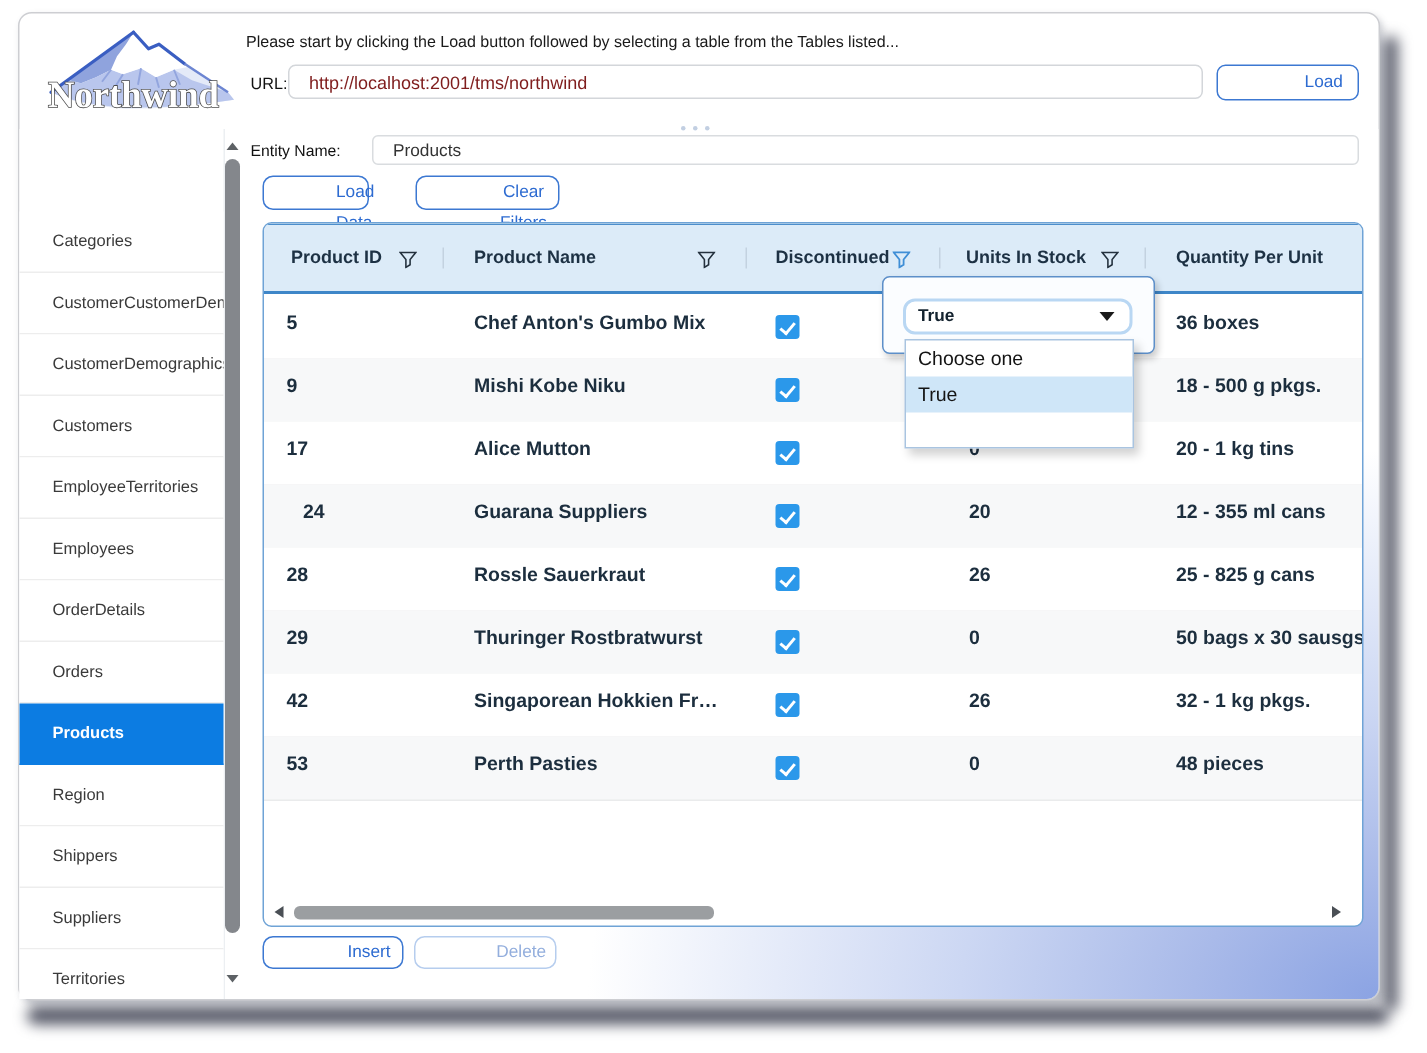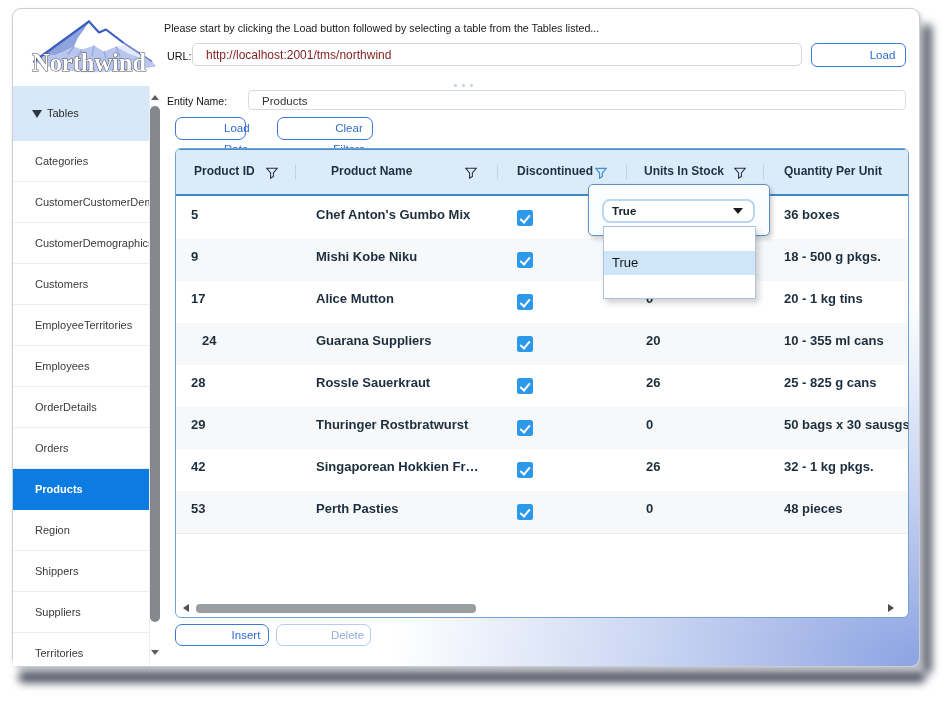--- a/index.html
+++ b/index.html
@@ -92,24 +92,20 @@
     </g>
     <text x="6" y="61" font-family="Liberation Serif,serif" font-weight="bold" font-size="25" textLength="114" lengthAdjust="spacingAndGlyphs" fill="#ffffff" stroke="#4d4d4d" stroke-width="1.05" paint-order="stroke">Northwind</text>
   </svg>
 
   <div id="instr" class="abs">Please start by clicking the Load button followed by selecting a table from the Tables listed...</div>
   <div id="urllabel" class="abs">URL:</div>
   <div id="urlbox" class="abs">http://localhost:2001/tms/northwind</div>
   <div id="loadbtn" class="abs btn">Load</div>
 
   <div id="sidebar" class="abs"></div>
-  <div id="tabhead" class="abs">
-      <span class="tri"></span>
-      <span class="txt">Tables</span>
-    </div>
   <div class="abs sitem" style="top:141px;">Categories</div>
   <div class="abs sitem" style="top:182px;">CustomerCustomerDem</div>
   <div class="abs sitem" style="top:223px;">CustomerDemographics</div>
   <div class="abs sitem" style="top:264px;">Customers</div>
   <div class="abs sitem" style="top:305px;">EmployeeTerritories</div>
   <div class="abs sitem" style="top:346px;">Employees</div>
   <div class="abs sitem" style="top:387px;">OrderDetails</div>
   <div class="abs sitem" style="top:428px;">Orders</div>
   <div class="abs sitem sel" style="top:469px;">Products</div>
   <div class="abs sitem" style="top:510px;">Region</div>
@@ -129,21 +125,21 @@
   <div id="clearf" class="abs btn">Clear Filters</div>
 
   <div id="tbl" class="abs">
     <div id="thead" class="abs"></div>
     <div class="abs" style="left:0;top:0;width:730px;height:1px;background:#4c8ecb;"></div>
     <div class="abs hlbl" style="left:18px;">Product ID</div>
     <svg class="abs funnel" style="left:90px;" viewBox="0 0 12 12">
         <path d="M0.8,1.3 L11.2,1.3 L7.4,6 L7.4,9.5 L4.6,11.2 L4.6,6 Z" fill="none" stroke="#24313e" stroke-width="1.05" stroke-linejoin="miter"></path>
       </svg>
     <div class="abs vsep" style="left:119px;"></div>
-    <div class="abs hlbl" style="left:155px;text-align:right;">Product Name</div>
+    <div class="abs hlbl" style="left:140px;text-align:right;">Product Name</div>
     <svg class="abs funnel" style="left:289px;" viewBox="0 0 12 12">
         <path d="M0.8,1.3 L11.2,1.3 L7.4,6 L7.4,9.5 L4.6,11.2 L4.6,6 Z" fill="none" stroke="#24313e" stroke-width="1.05" stroke-linejoin="miter"></path>
       </svg>
     <div class="abs vsep" style="left:321px;"></div>
     <div class="abs hlbl" style="left:341px;">Discontinued</div>
     <svg class="abs funnel" style="left:419px;" viewBox="0 0 12 12">
         <path d="M0.8,1.3 L11.2,1.3 L7.4,6 L7.4,9.5 L4.6,11.2 L4.6,6 Z" fill="none" stroke="#3f8ed6" stroke-width="1.2" stroke-linejoin="miter"></path>
       </svg>
     <div class="abs vsep" style="left:450px;"></div>
     <div class="abs hlbl" style="left:468px;">Units In Stock</div>
@@ -172,21 +168,21 @@
         <span class="abs cell" style="left:140px;">Alice Mutton</span>
         <span class="abs cb" style="left:341px;top:13px;"></span>
         <span class="abs cell" style="left:470px;">0</span>
         <span class="abs cell" style="left:608px;">20 - 1 kg tins</span>
       </div>
     <div class="abs row alt" style="top:174px;">
         <span class="abs cell" style="left:26px;">24</span>
         <span class="abs cell" style="left:140px;">Guarana Suppliers</span>
         <span class="abs cb" style="left:341px;top:13px;"></span>
         <span class="abs cell" style="left:470px;">20</span>
-        <span class="abs cell" style="left:608px;">10 - 355 ml cans</span>
+        <span class="abs cell" style="left:608px;">12 - 355 ml cans</span>
       </div>
     <div class="abs row" style="top:216px;">
         <span class="abs cell" style="left:15px;">28</span>
         <span class="abs cell" style="left:140px;">Rossle Sauerkraut</span>
         <span class="abs cb" style="left:341px;top:13px;"></span>
         <span class="abs cell" style="left:470px;">26</span>
         <span class="abs cell" style="left:608px;">25 - 825 g cans</span>
       </div>
     <div class="abs row alt" style="top:258px;">
         <span class="abs cell" style="left:15px;">29</span>
@@ -211,18 +207,19 @@
       </div>
 
     <div id="hthumb" class="abs"></div>
     <div class="abs arl"></div>
     <div class="abs arr"></div>
   </div>
 
   <div id="panel" class="abs"></div>
   <div id="select" class="abs">True<span class="caret"></span></div>
   <div id="list" class="abs">
+    <div class="abs li" style="top:0;">Choose one</div>
     <div class="abs li hl" style="top:24px;">True</div>
   </div>
 
   <div id="insert" class="abs btn">Insert</div>
   <div id="delete" class="abs btn">Delete</div>
 </div>
 
 </body></html>

